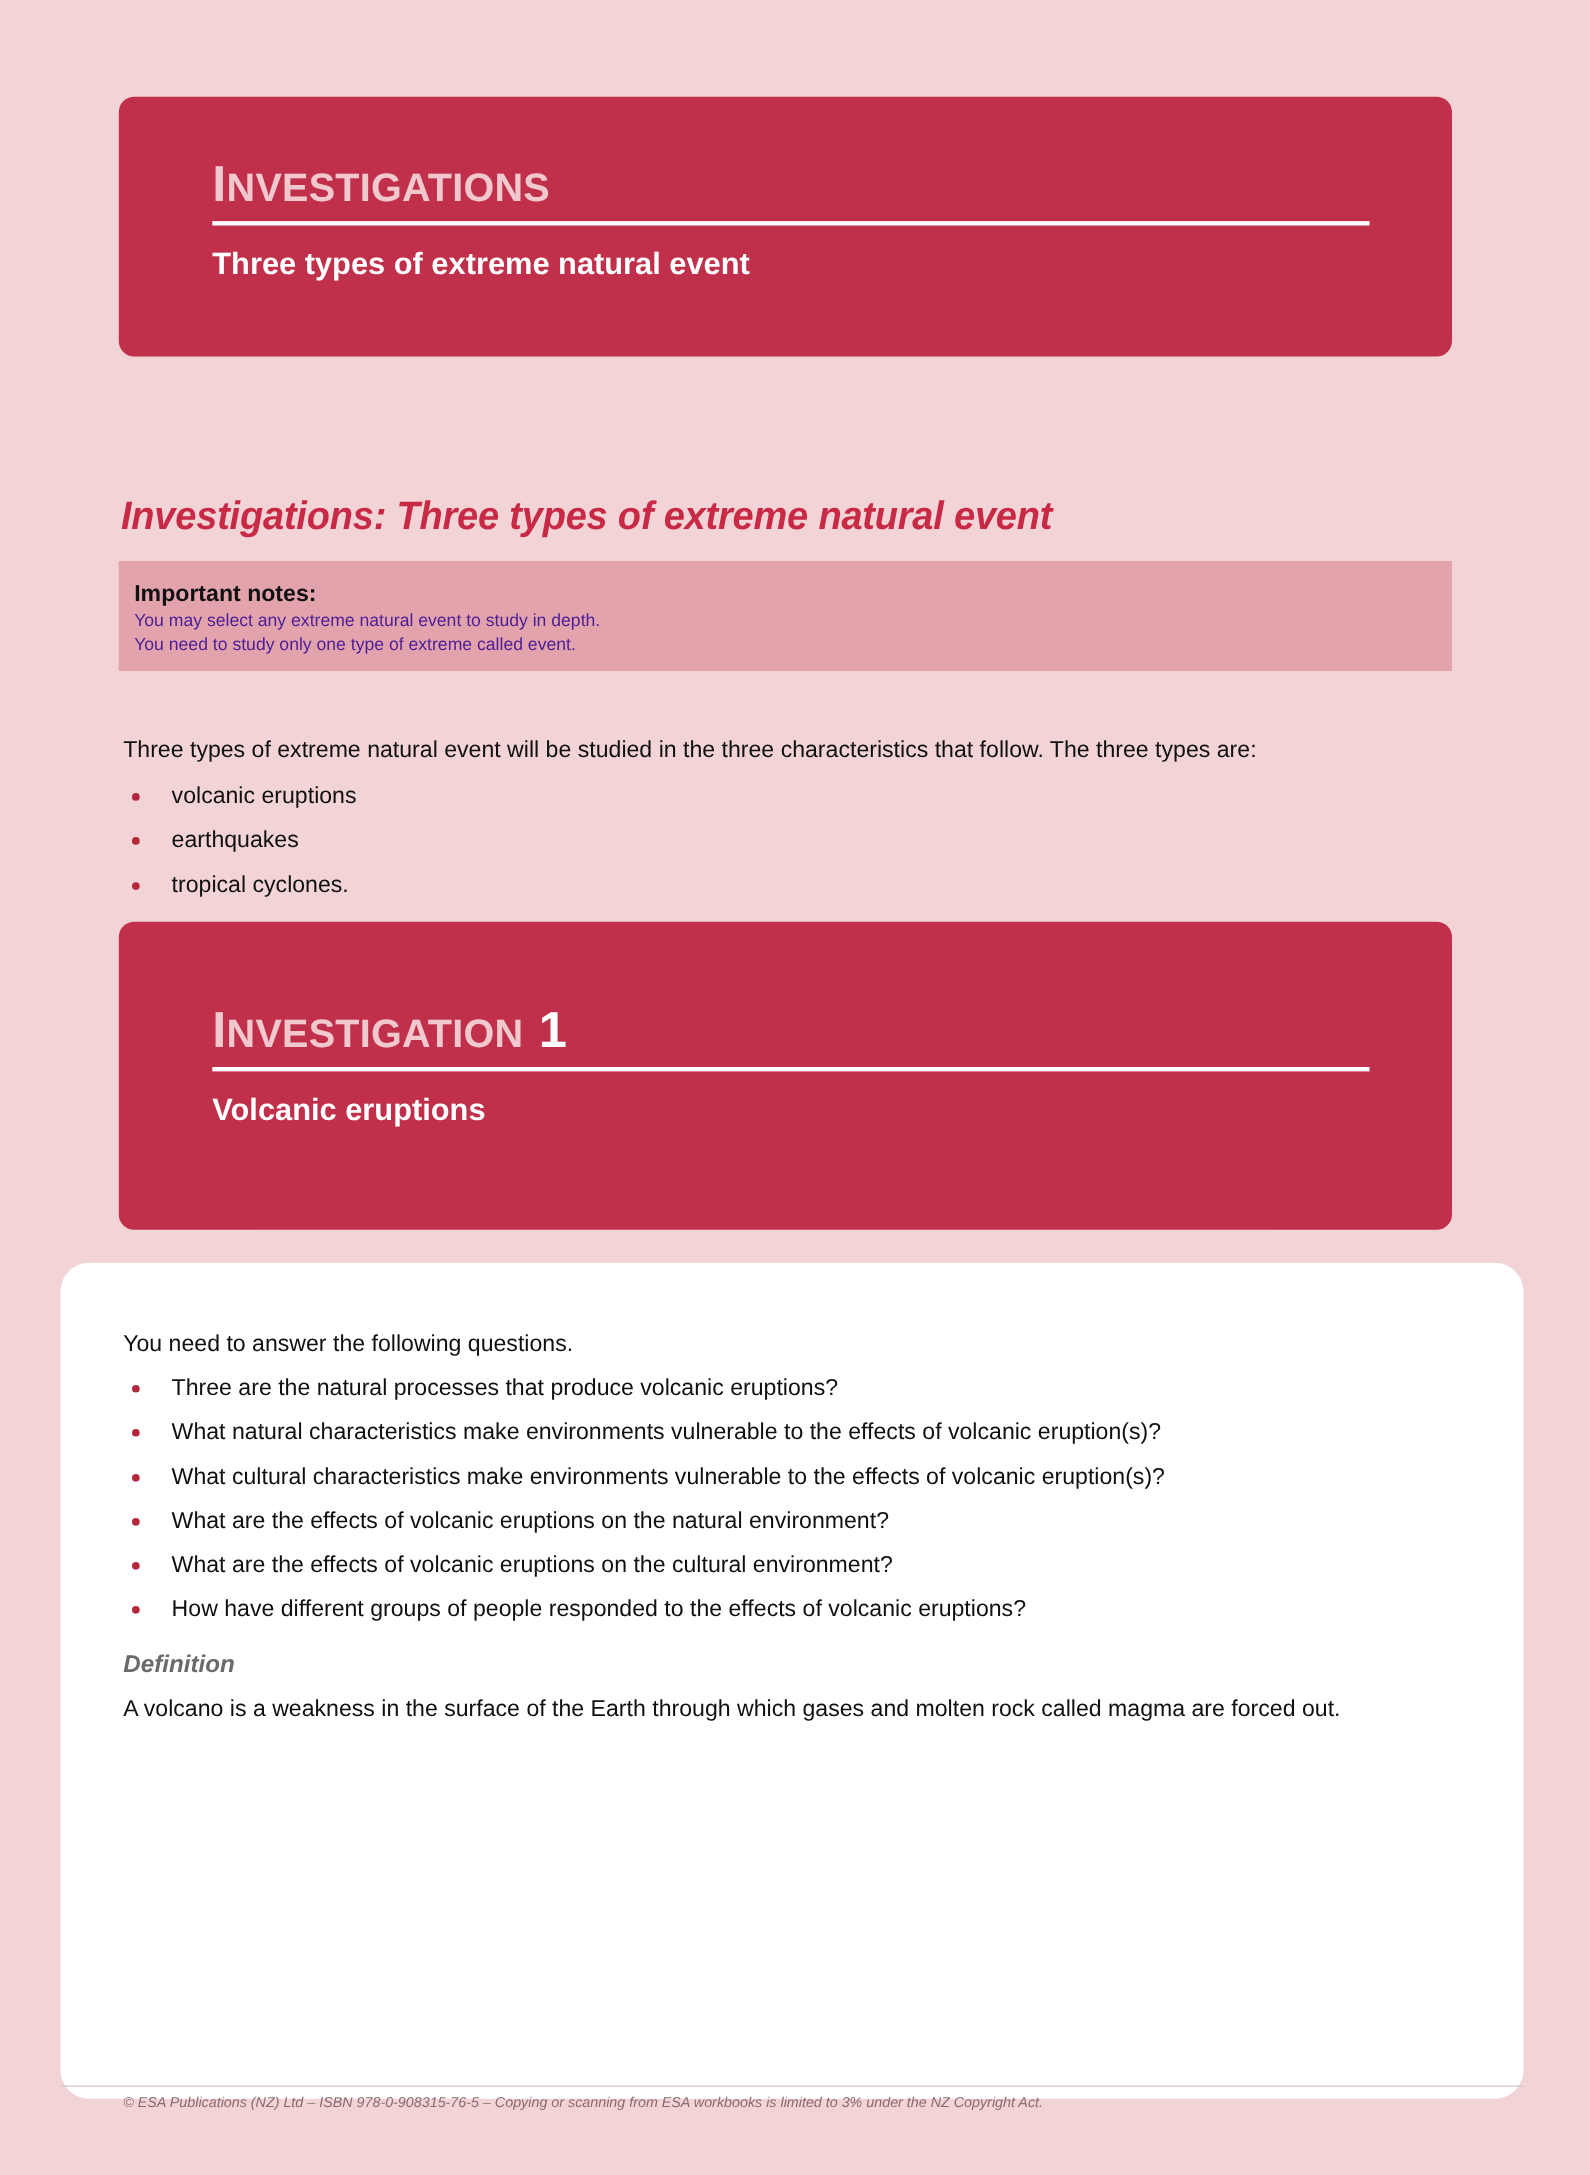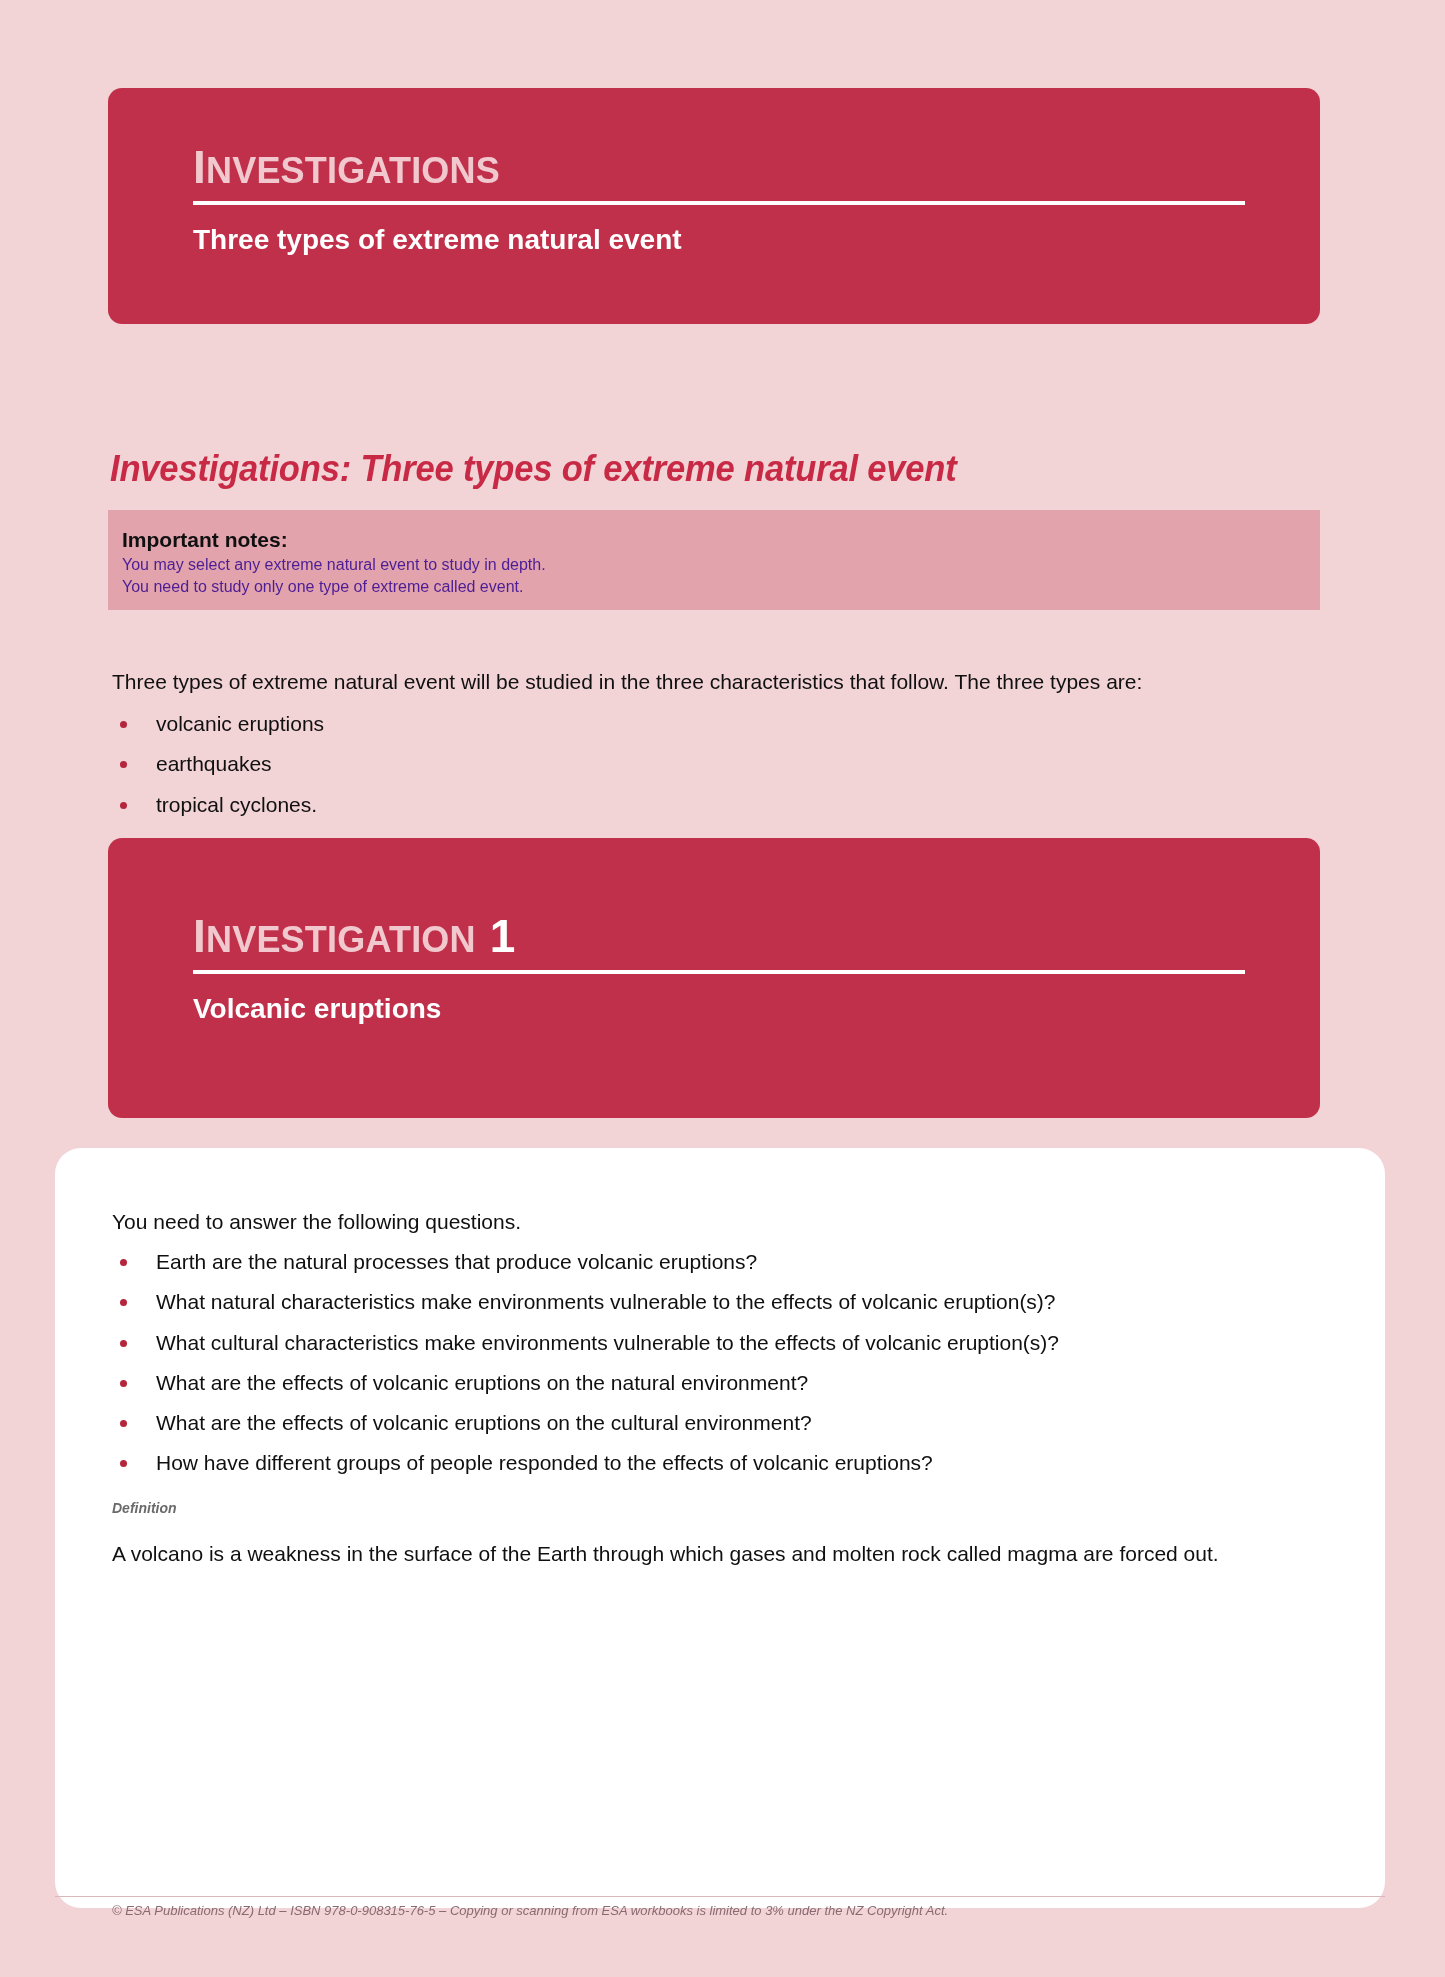--- a/index.html
+++ b/index.html
@@ -157,21 +157,21 @@
   .card-list {
     position: absolute;
     left: 57px;
     top: 100px;
     width: 1200px;
   }
   .definition-heading {
     position: absolute;
     left: 57px;
     top: 352px;
-    font-size: 14px;
+    font-size: 22px;
     font-weight: bold;
     font-style: italic;
     color: #6a6a6a;
   }
   .definition-text {
     position: absolute;
     left: 57px;
     top: 392px;
     width: 1150px;
     font-size: 21px;
@@ -237,21 +237,21 @@
       <div class="banner-rule"></div>
       <div class="banner-sub">Volcanic eruptions</div>
     </div>
   </div>
 
   <div class="white-card">
 
     <div class="card-intro">You need to answer the following questions.</div>
 
     <ul class="card-list bullet-list">
-      <li><span>Earth are the natural processes that produce volcanic eruptions?</span></li>
+      <li><span>Three are the natural processes that produce volcanic eruptions?</span></li>
       <li><span>What natural characteristics make environments vulnerable to the effects of volcanic eruption(s)?</span></li>
       <li><span>What cultural characteristics make environments vulnerable to the effects of volcanic eruption(s)?</span></li>
       <li><span>What are the effects of volcanic eruptions on the natural environment?</span></li>
       <li><span>What are the effects of volcanic eruptions on the cultural environment?</span></li>
       <li><span>How have different groups of people responded to the effects of volcanic eruptions?</span></li>
     </ul>
 
     <div class="definition-heading">Definition</div>
     <div class="definition-text">A volcano is a weakness in the surface of the Earth through which gases and molten rock called magma are forced out.</div>
 

